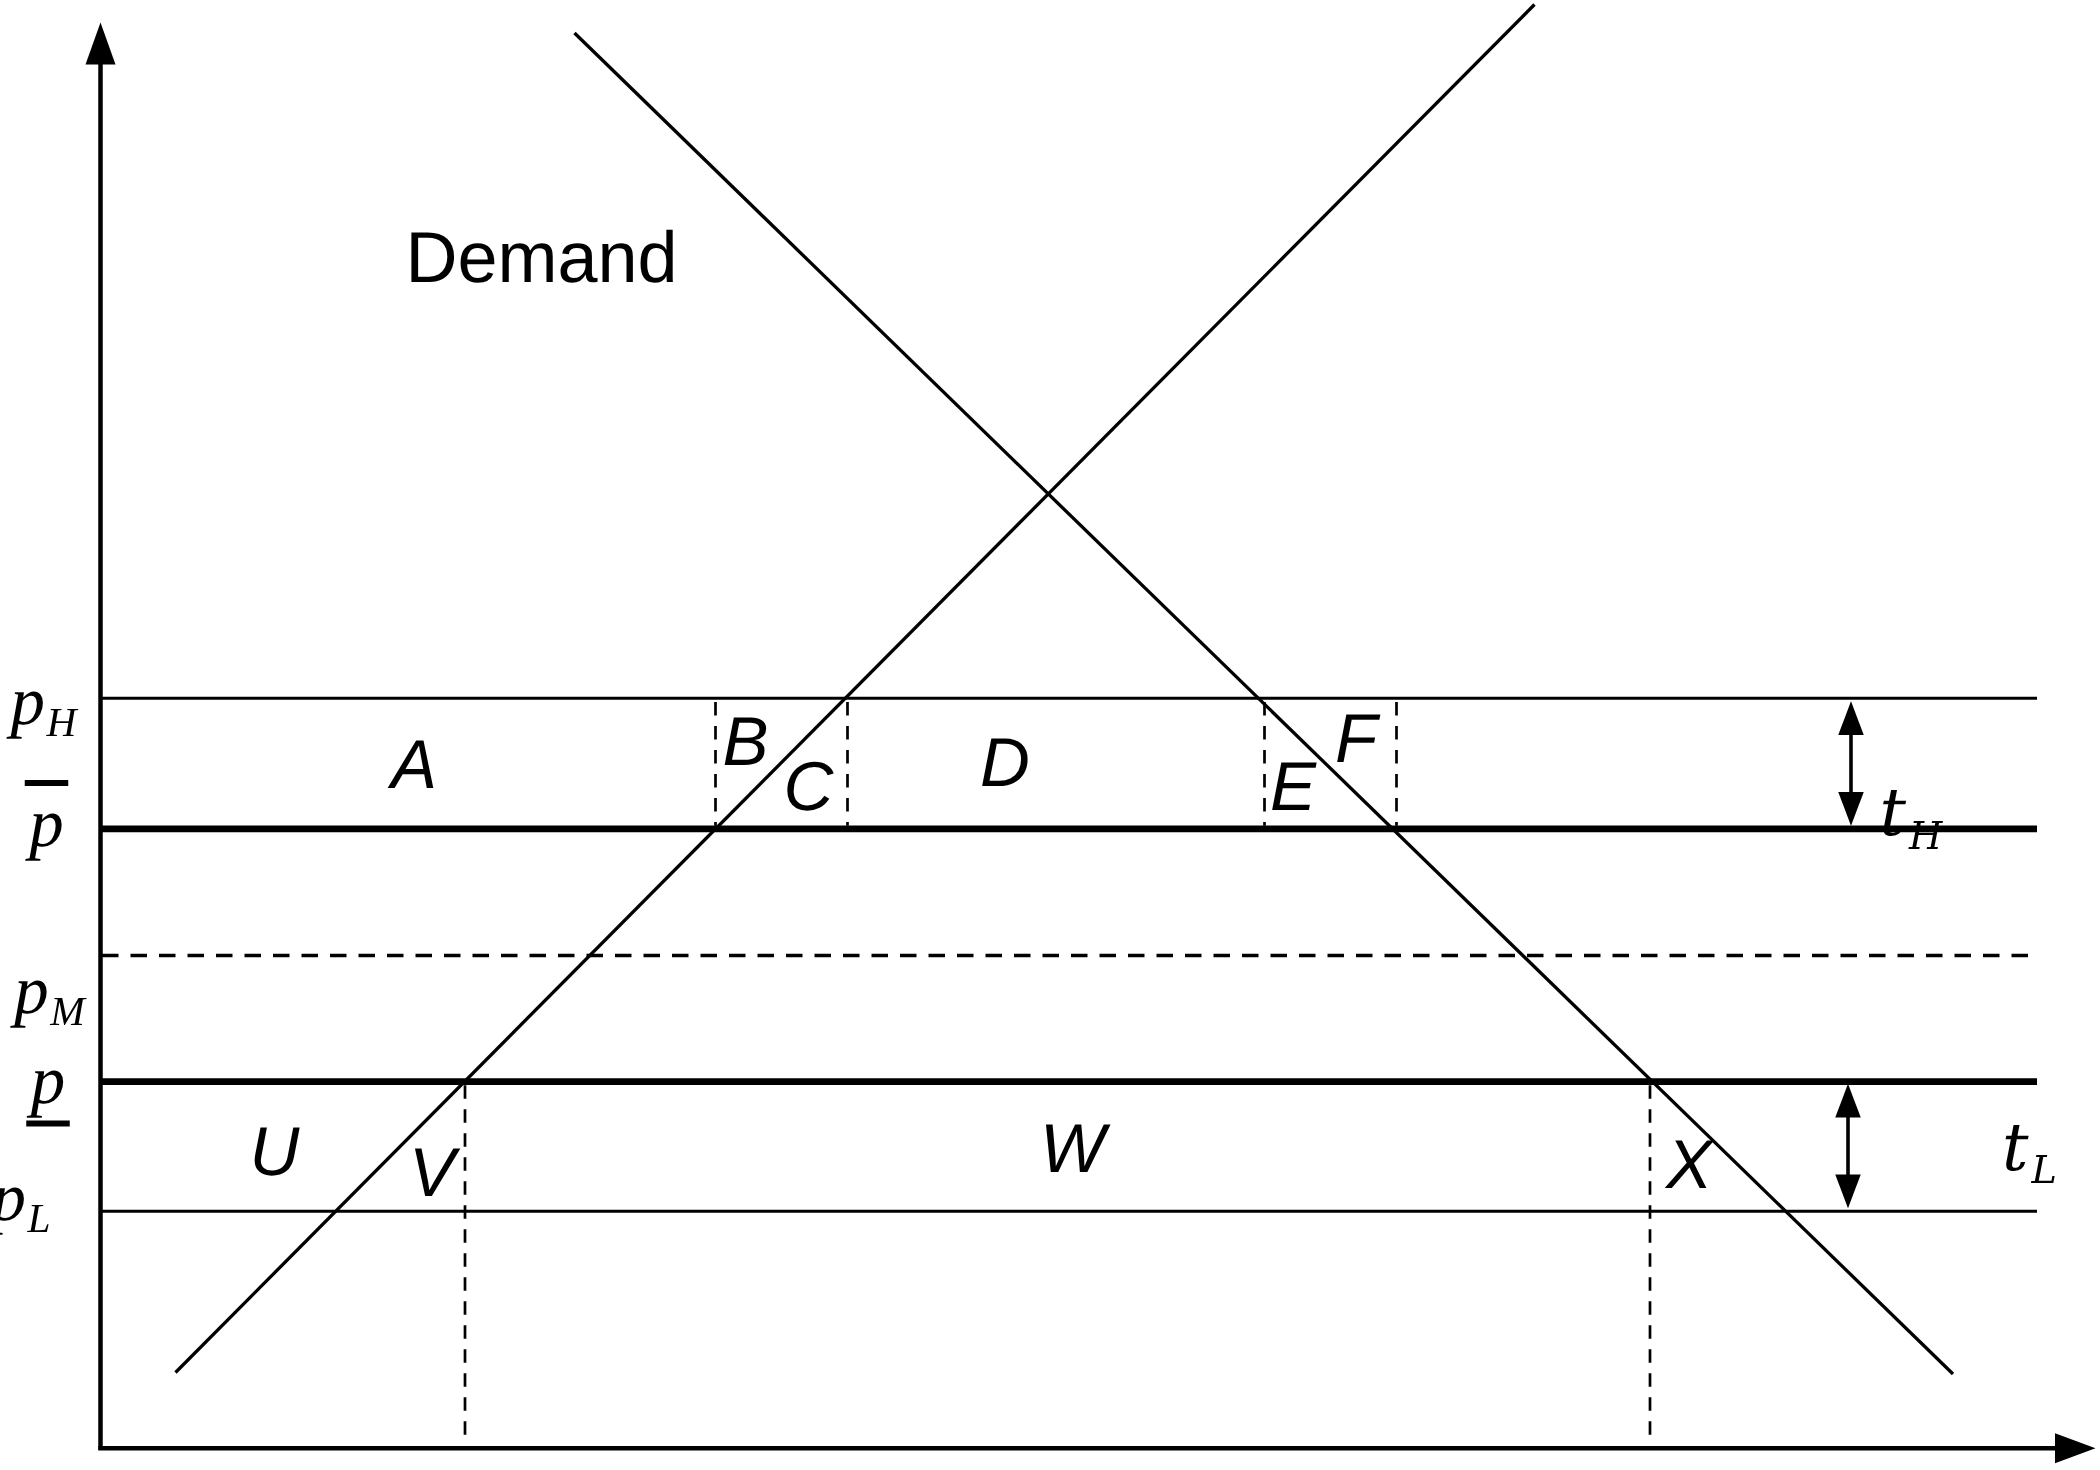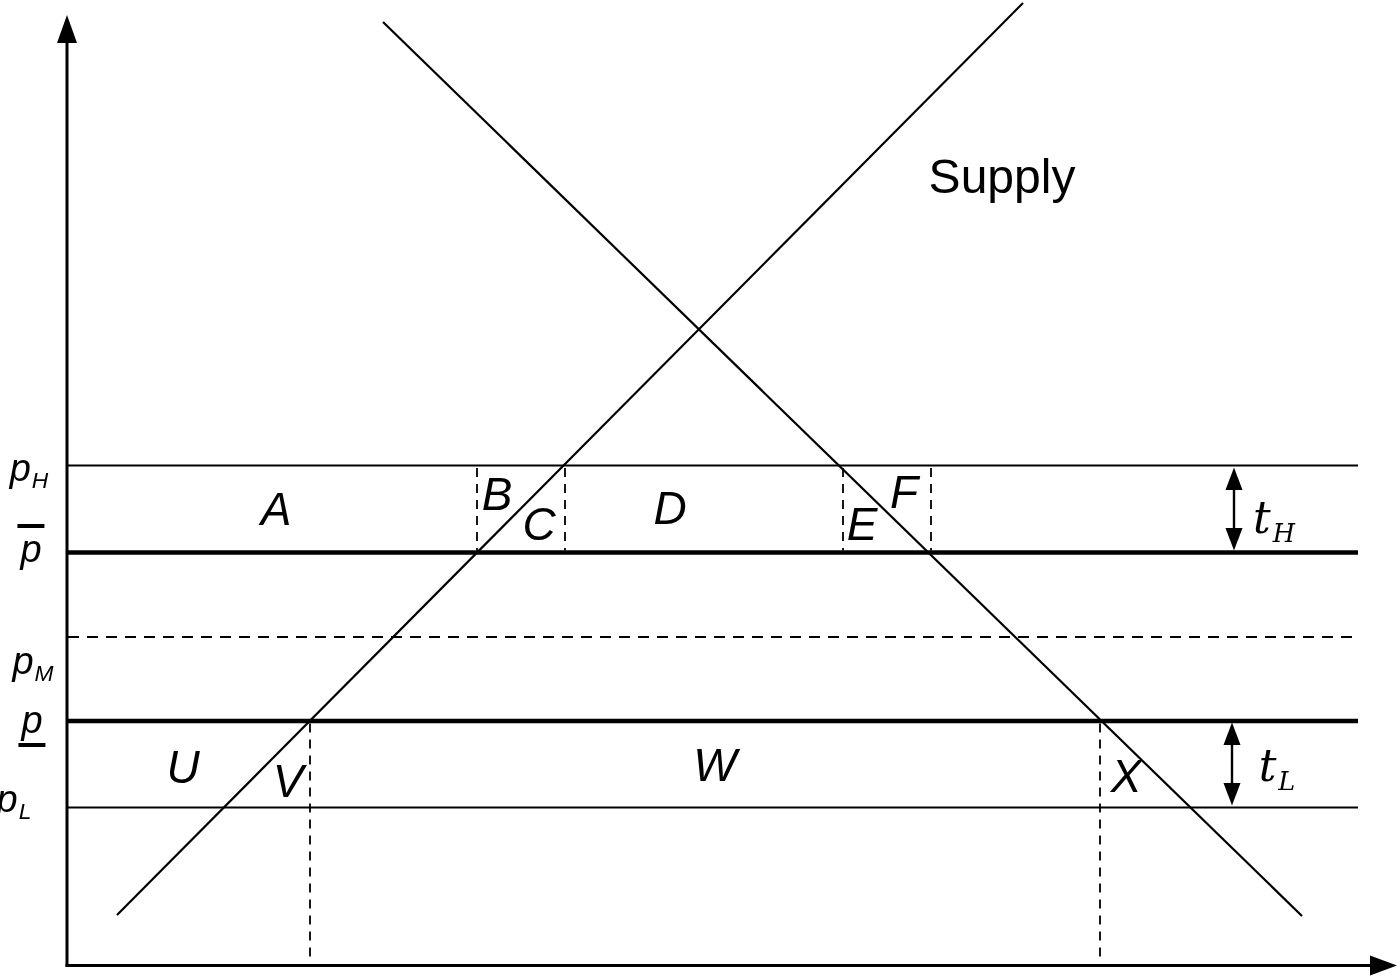--- a/index.html
+++ b/index.html
@@ -9,21 +9,21 @@
     background:#ffffff; overflow:hidden;
     font-family:"Liberation Sans", sans-serif;
   }
   .stage svg { position:absolute; left:0; top:0; }
   .lbl {
     position:absolute; transform:translate(-50%,-50%);
     color:#000; white-space:nowrap; line-height:1;
   }
   .curvelabel { font-size:48px; font-family:"Liberation Sans", sans-serif; }
   .region { font-size:46px; font-style:italic; font-family:"Liberation Sans", sans-serif; }
-  .ylabel { font-size:38px; font-style:italic; font-family:Liberation Sans, sans-serif; }
+  .ylabel { font-size:46px; font-style:italic; font-family:Liberation Serif, serif; }
   .ylabel sub { font-size:0.60em; font-style:italic; vertical-align:-0.30em; margin-left:1px; }
   .taxlabel { font-size:44px; font-style:italic; font-family:"DejaVu Serif", serif; }
   .taxlabel sub { font-size:0.58em; vertical-align:-0.35em; margin-left:2px; }
   .overbar { display:inline-block; border-top:4px solid #000; padding:2px 3px 0 3px; }
   .underbar { display:inline-block; border-bottom:4px solid #000; padding:0 3px 4px 3px; }
 </style>
 </head>
 <body>
 
 <div class="stage">
@@ -54,36 +54,36 @@
 
     <line x1="1234" y1="486" x2="1234" y2="533" stroke="#000" stroke-width="2.4"></line>
     <polygon points="1234,467.5 1225.5,490 1242.5,490" fill="#000"></polygon>
     <polygon points="1234,550.5 1225.5,528 1242.5,528" fill="#000"></polygon>
 
     <line x1="1232" y1="742" x2="1232" y2="786" stroke="#000" stroke-width="2.4"></line>
     <polygon points="1232,722.5 1223.5,745 1240.5,745" fill="#000"></polygon>
     <polygon points="1232,805.5 1223.5,783 1240.5,783" fill="#000"></polygon>
   </svg>
 
-  <div class="lbl curvelabel" style="left:1002px; top:177px;">Supply</div>
+  <div class="lbl curvelabel" style="left:361px; top:173px;">Demand</div>
 
   <div class="lbl region" style="left:276px; top:509px;">A</div>
   <div class="lbl region" style="left:497px; top:494px;">B</div>
   <div class="lbl region" style="left:539px; top:524px;">C</div>
   <div class="lbl region" style="left:670px; top:508px;">D</div>
   <div class="lbl region" style="left:862px; top:524px;">E</div>
   <div class="lbl region" style="left:904px; top:492px;">F</div>
 
   <div class="lbl region" style="left:183px; top:767px;">U</div>
   <div class="lbl region" style="left:288px; top:781px;">V</div>
   <div class="lbl region" style="left:715px; top:765px;">W</div>
   <div class="lbl region" style="left:1126px; top:776px;">X</div>
 
-  <div class="lbl taxlabel" style="left:1274px; top:521px;"><span>t</span><sub>H</sub></div>
-  <div class="lbl taxlabel" style="left:1277px; top:769px;"><span>t</span><sub>L</sub></div>
+  <div class="lbl taxlabel" style="left:1274px; top:546px;"><span>t</span><sub>H</sub></div>
+  <div class="lbl taxlabel" style="left:1353px; top:769px;"><span>t</span><sub>L</sub></div>
 
   <div class="lbl ylabel" style="left:29px; top:470px;"><span>p</span><sub>H</sub></div>
   <div class="lbl ylabel" style="left:31px; top:546px;"><span class="overbar">p</span></div>
   <div class="lbl ylabel" style="left:33px; top:663px;"><span>p</span><sub>M</sub></div>
   <div class="lbl ylabel" style="left:32px; top:724px;"><span class="underbar">p</span></div>
   <div class="lbl ylabel" style="left:14px; top:801px;"><span>p</span><sub>L</sub></div>
 
 </div>
 
 </body></html>

